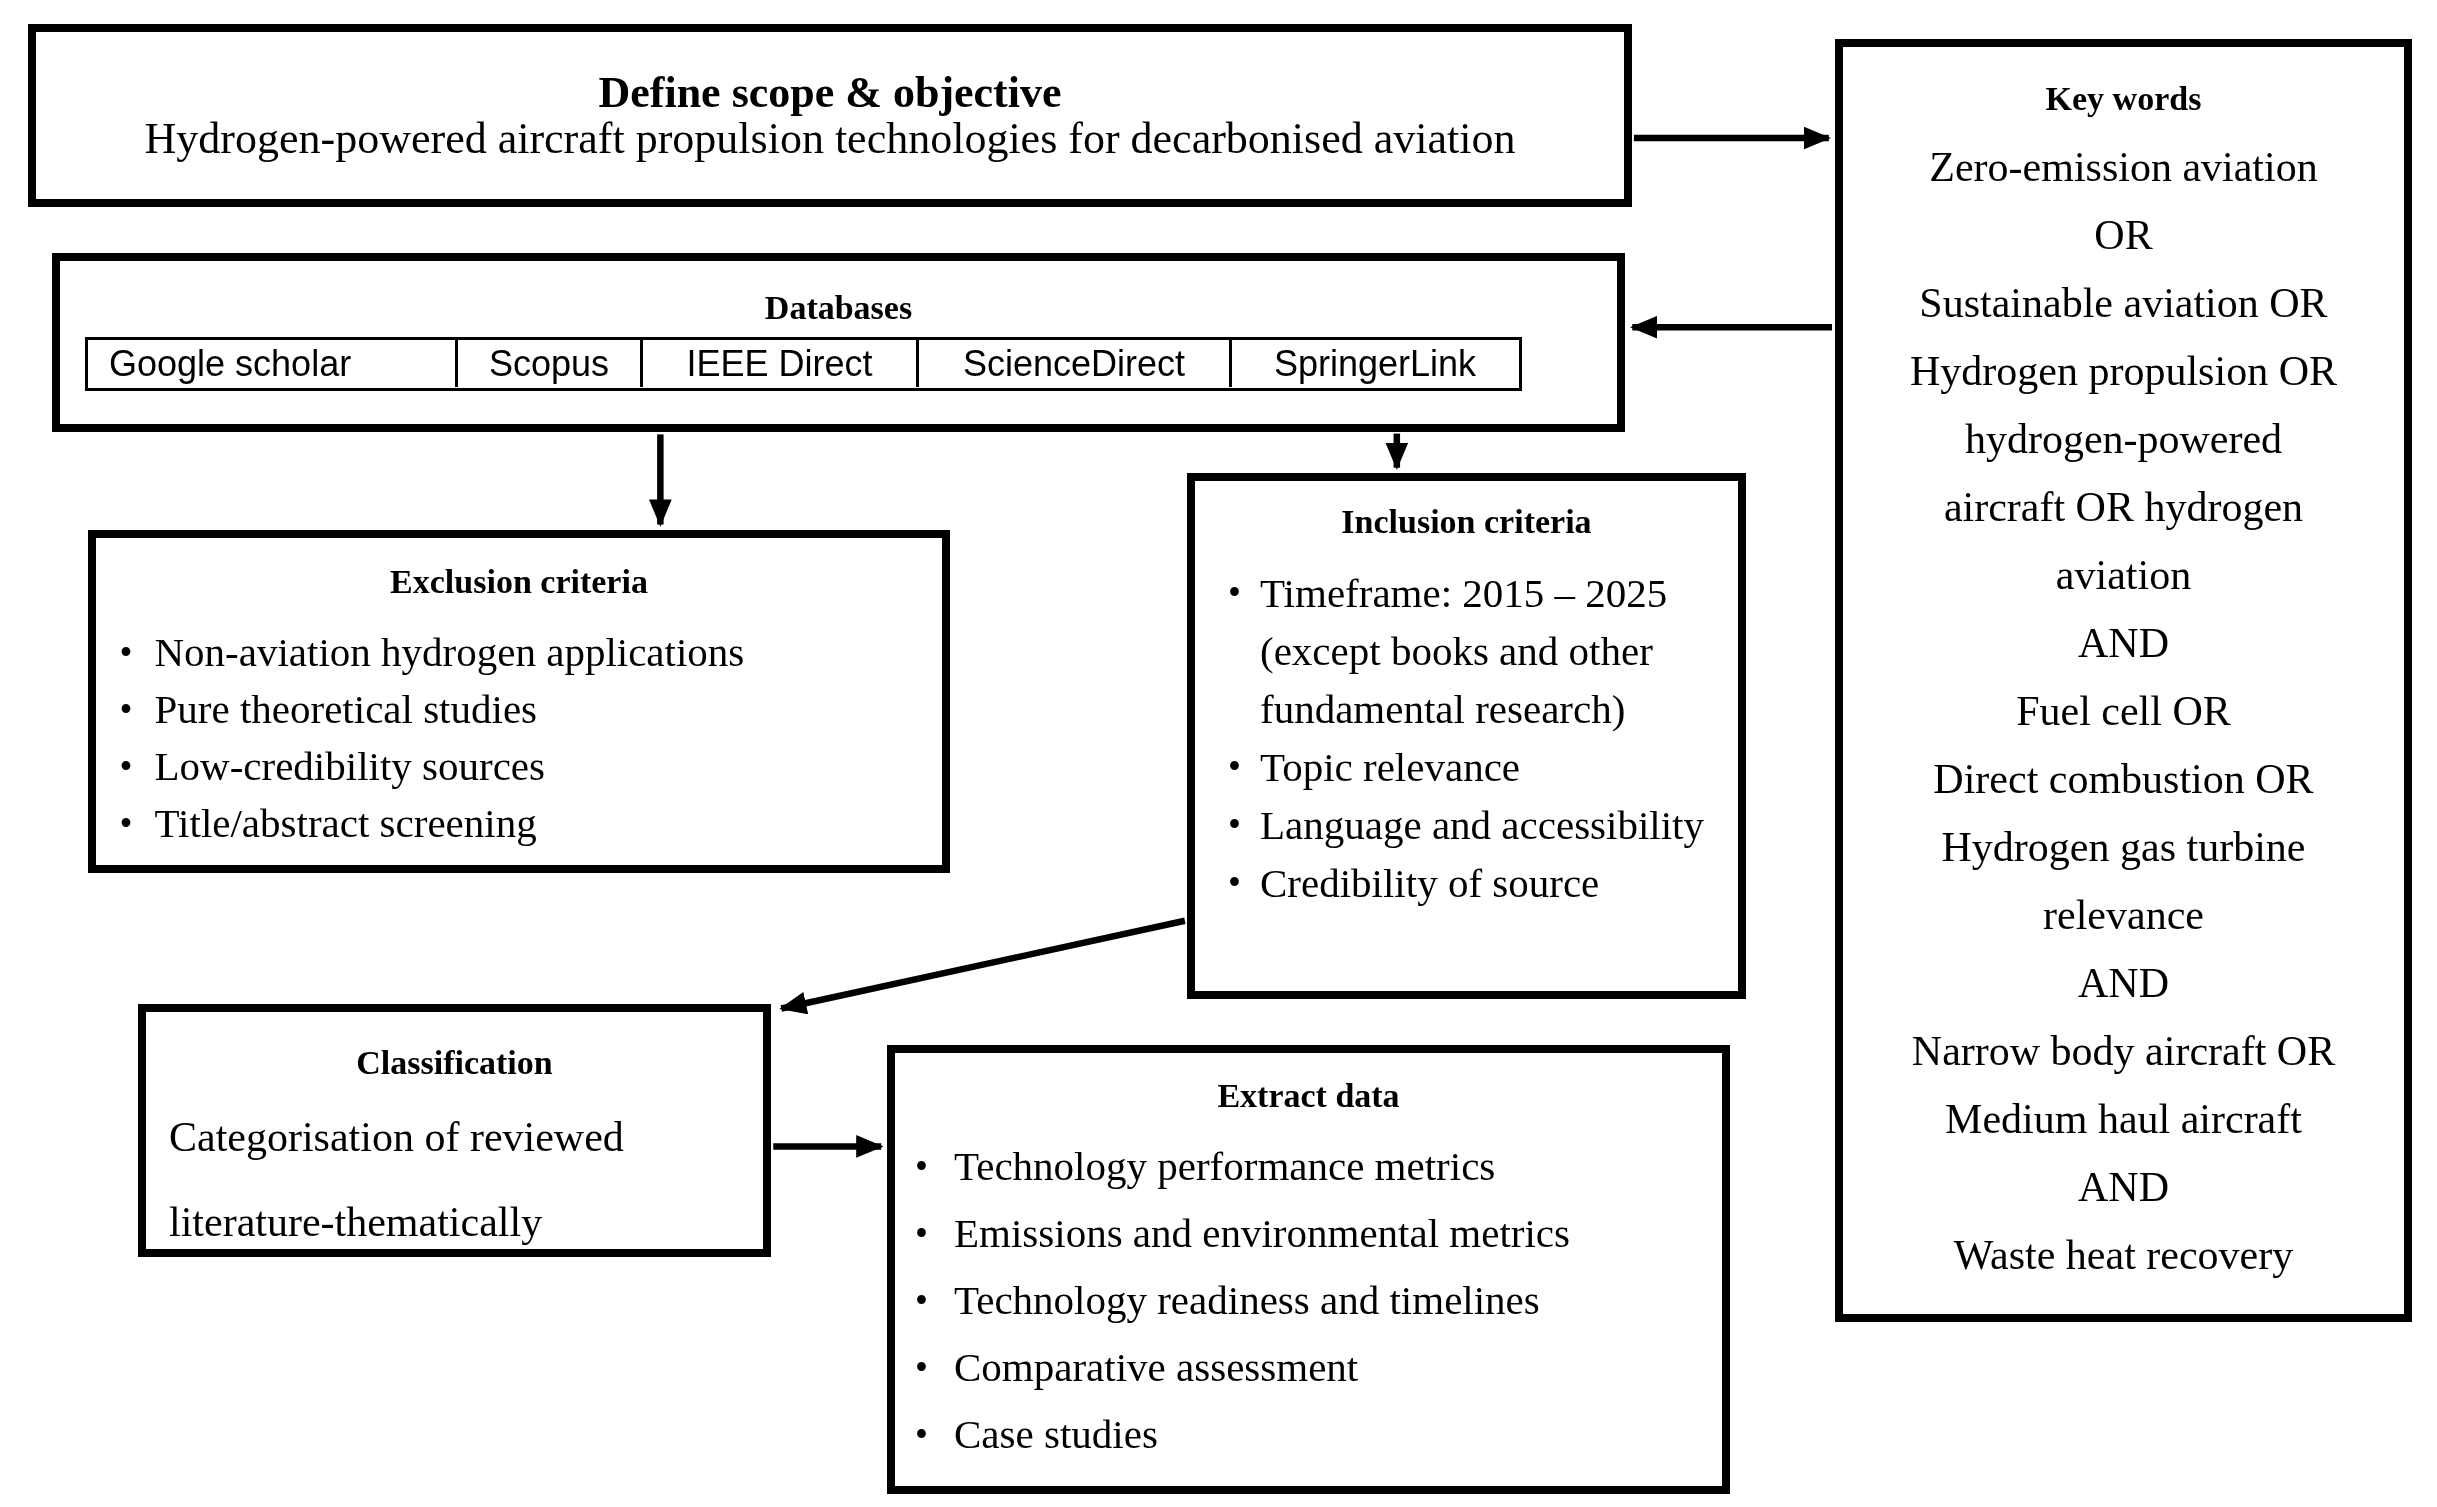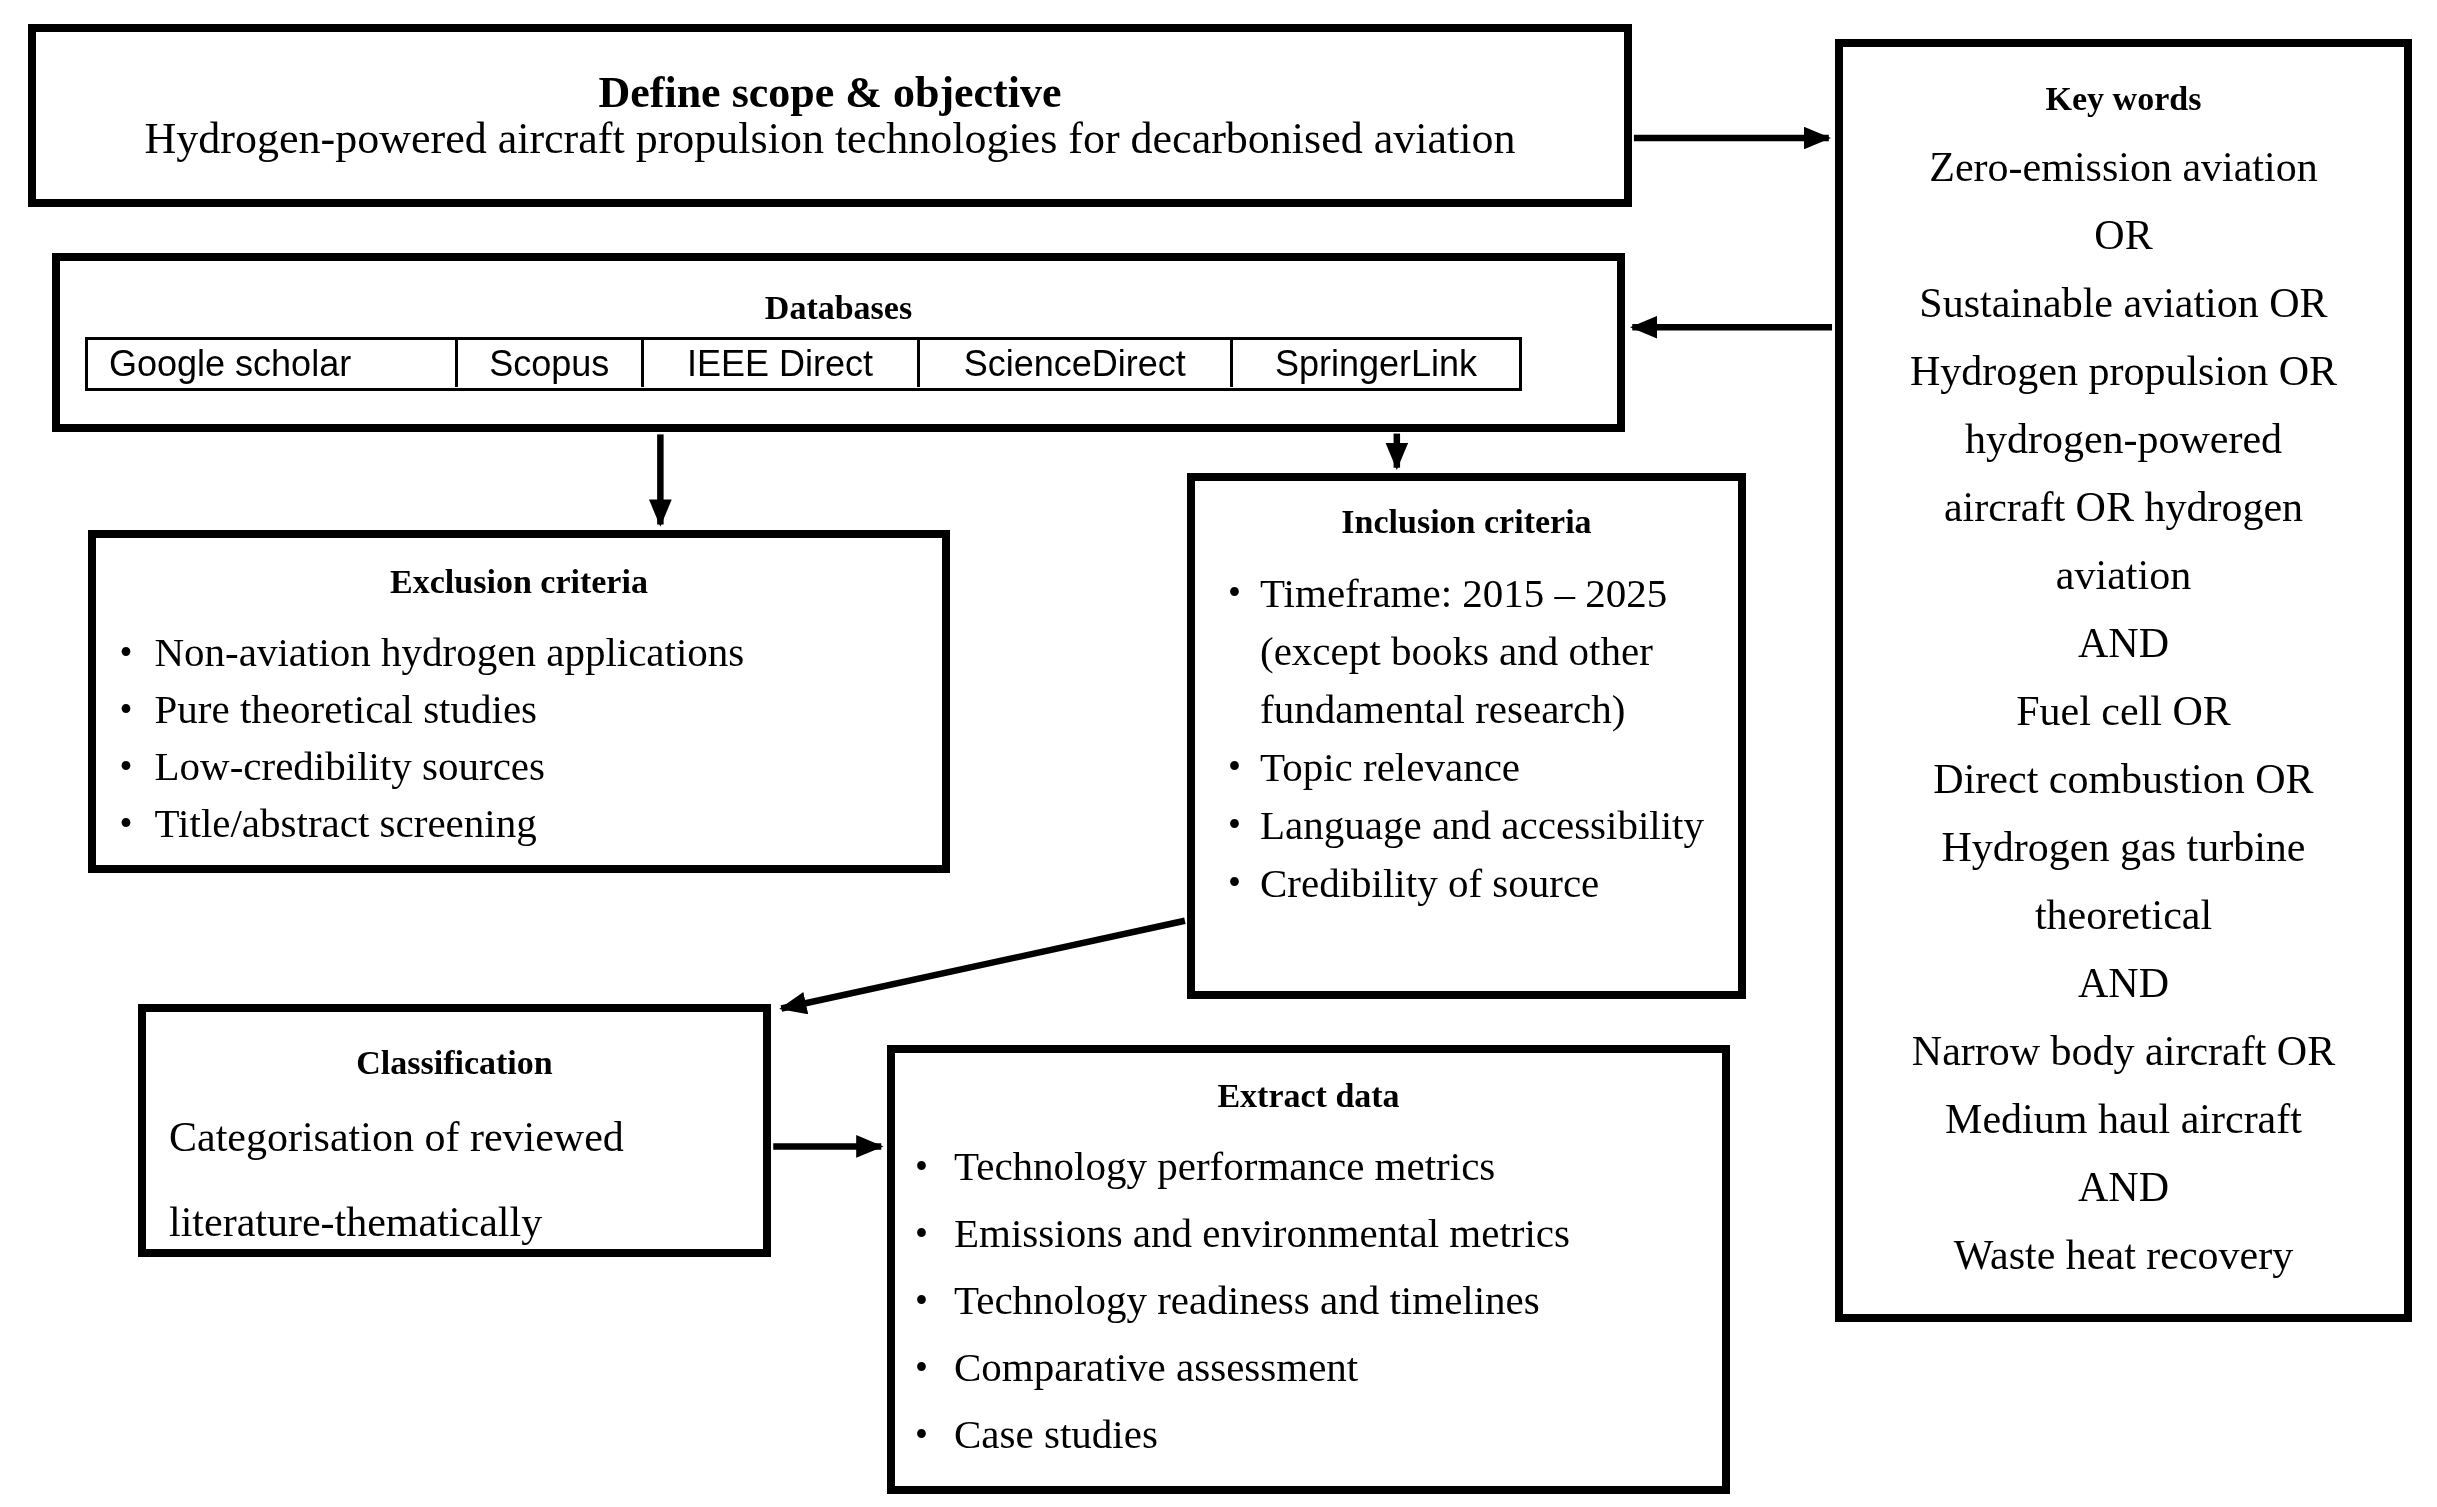--- a/index.html
+++ b/index.html
@@ -8,21 +8,21 @@
   .box{position:absolute;background:#ffffff;border:8px solid #000;box-sizing:border-box;}
   .title{font-weight:bold;text-align:center;font-size:34px;line-height:45px;}
   
   #define-box{left:28px;top:24px;width:1604px;height:183px;display:flex;flex-direction:column;
               justify-content:center;align-items:center;}
   #define-box .title{font-size:44px;}
   #define-box .subtitle{font-size:44px;line-height:47px;text-align:center;white-space:nowrap;}
   
   #databases-box{left:52px;top:253px;width:1573px;height:179px;padding-top:24px;}
   #db-table{position:absolute;left:25px;top:76px;width:1437px;height:54px;border:3.2px solid #000;
-            box-sizing:border-box;display:flex;background:#fff;justify-content:space-between;}
+            box-sizing:border-box;display:flex;background:#fff;}
   .dbcell{box-sizing:border-box;height:47px;line-height:47px;text-align:center;
           font-family:"Liberation Sans","DejaVu Sans",sans-serif;font-size:36px;overflow:hidden;}
   .dbcell + .dbcell{border-left:3.2px solid #000;}
   .dbcell:nth-child(1){width:367px;text-align:left;padding-left:21px;}
   .dbcell:nth-child(2){width:185px;}
   .dbcell:nth-child(3){width:276px;}
   .dbcell:nth-child(4){width:313px;}
   .dbcell:nth-child(5){width:289px;}
   
   #keywords-box{left:1835px;top:39px;width:577px;height:1283px;padding-top:18px;text-align:center;}
@@ -96,21 +96,21 @@
         <div class="kwline">OR</div>
         <div class="kwline">Sustainable aviation OR</div>
         <div class="kwline">Hydrogen propulsion OR</div>
         <div class="kwline">hydrogen-powered</div>
         <div class="kwline">aircraft OR hydrogen</div>
         <div class="kwline">aviation</div>
         <div class="kwline">AND</div>
         <div class="kwline">Fuel cell OR</div>
         <div class="kwline">Direct combustion OR</div>
         <div class="kwline">Hydrogen gas turbine</div>
-        <div class="kwline">theoretical</div>
+        <div class="kwline">relevance</div>
         <div class="kwline">AND</div>
         <div class="kwline">Narrow body aircraft OR</div>
         <div class="kwline">Medium haul aircraft</div>
         <div class="kwline">AND</div>
         <div class="kwline">Waste heat recovery</div>
       </div>
   </div>
 
   <div class="box" id="exclusion-box">
     <div class="title">Exclusion criteria</div>

